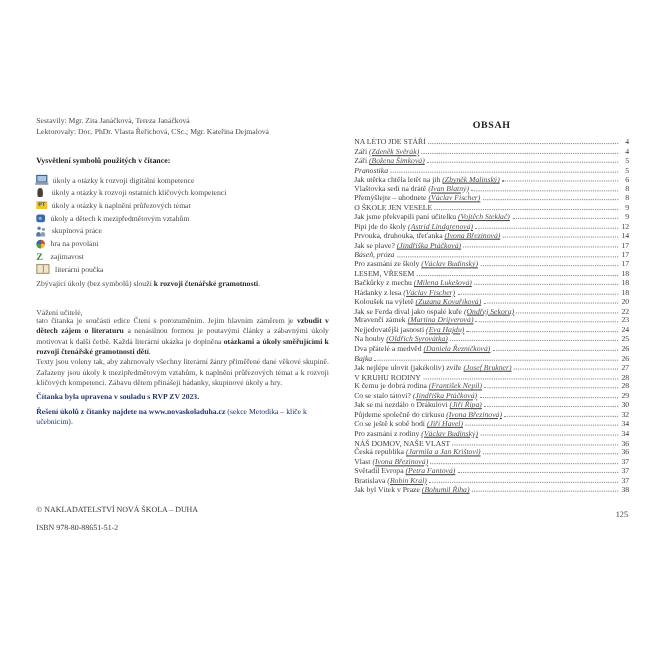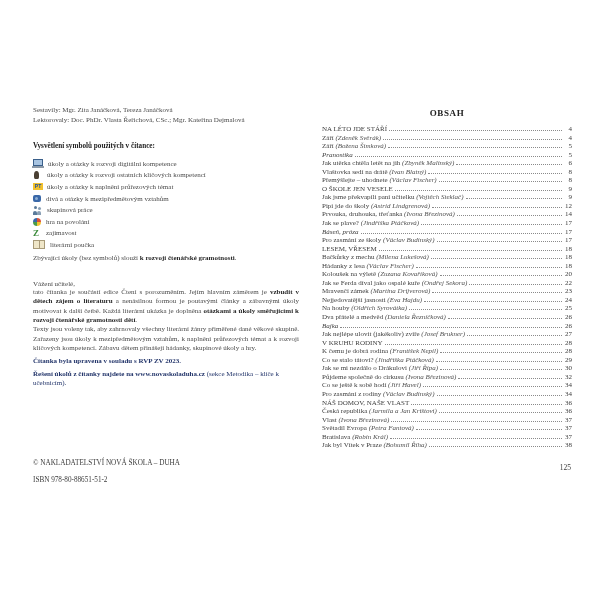--- a/index.html
+++ b/index.html
@@ -43,21 +43,21 @@
   .book-icon{width:10px;height:7px;background:#efe6c8;border:1px solid #a89a78;margin-top:-1px;}
   .book-icon::after{content:"";position:absolute;left:50%;top:0;bottom:0;width:1px;background:#a89a78;}
 
   
   .obsah-title{margin-top:108px;font-size:9px;font-weight:bold;letter-spacing:0.6px;
       text-align:center;color:#222;}
   #toc{margin-top:7px;}
   .toc-row{display:flex;align-items:baseline;font-size:7px;line-height:8.55px;color:#3d3d3d;}
   .toc-row.italic .toc-text{font-style:italic;}
   .toc-text{white-space:nowrap;}
-  .toc-author{font-style:italic;color:#4f4f4f;}
+  .toc-author{font-style:italic;color:#4f4f4f;text-decoration:underline;}
   .toc-dots{flex:1;border-bottom:1px dotted #8a8a8a;margin:0 1px 1px 2px;min-width:4px;}
   .toc-page{text-align:right;min-width:9px;}
   .pagenum{margin-top:13px;text-align:right;font-size:7.5px;color:#3a3a3a;padding-right:1px;}
 </style>
 </head>
 <body>
 
 <div class="page left">
   <div class="credits">
     <div>Sestavily: Mgr. Zita Janáčková, Tereza Janáčková</div>
@@ -73,21 +73,21 @@
       <div class="sym-row">
         <span class="ico key-icon"></span>
         <span class="sym-label">úkoly a otázky k rozvoji ostatních klíčových kompetencí</span>
       </div>
       <div class="sym-row">
         <span class="ico pt-badge-icon">PT</span>
         <span class="sym-label">úkoly a otázky k naplnění průřezových témat</span>
       </div>
       <div class="sym-row">
         <span class="ico puzzle-icon"></span>
-        <span class="sym-label">divá a otázky k mezipředmětovým vztahům</span>
+        <span class="sym-label">úkoly a dětech k mezipředmětovým vztahům</span>
       </div>
       <div class="sym-row">
         <span class="ico group-icon"></span>
         <span class="sym-label">skupinová práce</span>
       </div>
       <div class="sym-row">
         <span class="ico ball-icon"></span>
         <span class="sym-label">hra na povolání</span>
       </div>
       <div class="sym-row">

